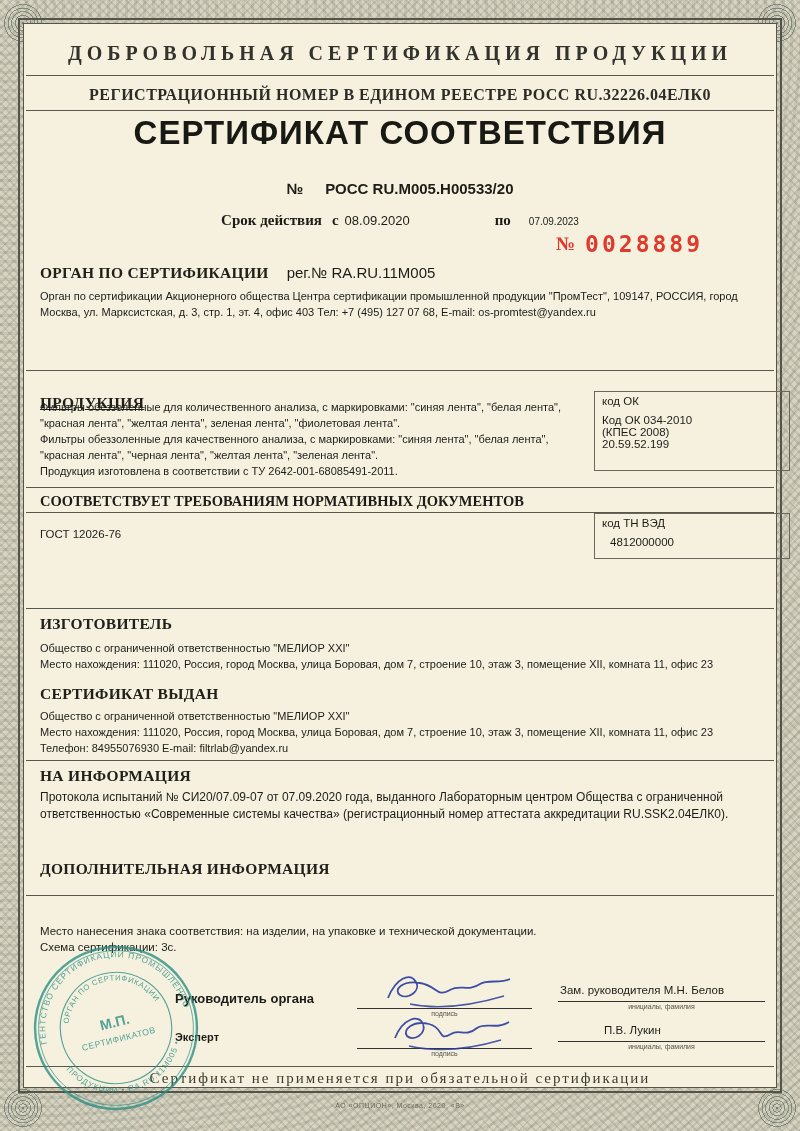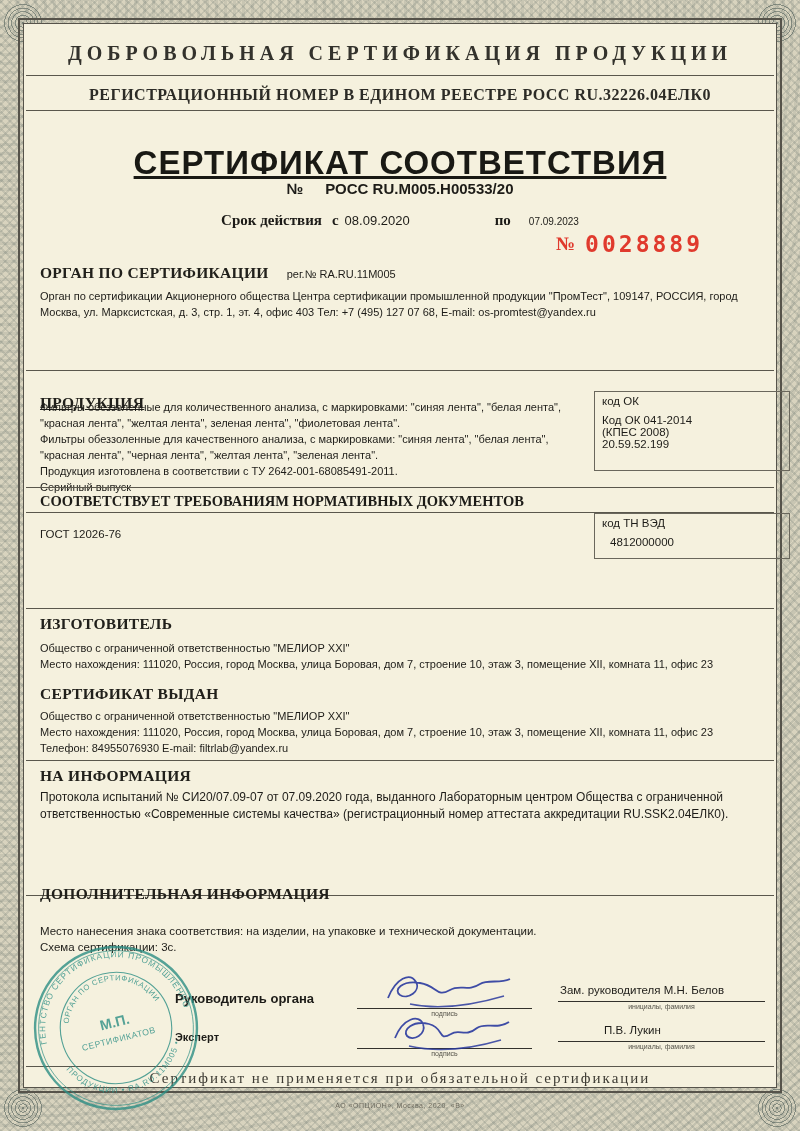--- a/index.html
+++ b/index.html
@@ -45,21 +45,21 @@
   <div class="rosette" style="left:3px;bottom:3px;"></div>
   <div class="rosette" style="right:3px;bottom:3px;"></div>
   <div class="frame-outer"></div>
   <div class="paper"></div>
 
   <div class="el center serif h1" style="top:42px;">ДОБРОВОЛЬНАЯ СЕРТИФИКАЦИЯ ПРОДУКЦИИ</div>
   <div class="rule" style="top:75px;"></div>
   <div class="el center serif h2" style="top:86px;">РЕГИСТРАЦИОННЫЙ НОМЕР В ЕДИНОМ РЕЕСТРЕ РОСС RU.32226.04ЕЛК0</div>
   <div class="rule" style="top:110px;"></div>
 
-  <div class="el center title" style="top:144px;text-decoration:underline;">СЕРТИФИКАТ СООТВЕТСТВИЯ</div>
+  <div class="el center title" style="top:114px;">СЕРТИФИКАТ СООТВЕТСТВИЯ</div>
 
   <div class="el" style="left:0;right:0;top:180px;display:flex;justify-content:center;gap:22px;font-weight:bold;font-size:15px;">
     <span>№</span>
     <span>РОСС RU.M005.H00533/20</span>
   </div>
 
   <div class="el" style="left:0;right:0;top:212px;display:flex;justify-content:center;align-items:baseline;">
     <span class="serif" style="font-size:15px;">Срок действия</span>
     <span class="serif" style="font-size:15px;margin-left:10px;">с</span>
     <span style="font-size:13px;margin-left:6px;">08.09.2020</span>
@@ -67,35 +67,34 @@
     <span style="font-size:10px;margin-left:18px;">07.09.2023</span>
   </div>
 
   <div class="el serial" style="left:556px;top:231px;display:flex;align-items:center;gap:10px;">
     <span class="serif" style="font-size:19px;">№</span>
     <span class="serial-digits">0028889</span>
   </div>
 
   <div class="el" style="left:40px;top:264px;display:flex;align-items:baseline;gap:18px;">
     <span class="serif sec-h">ОРГАН ПО СЕРТИФИКАЦИИ</span>
-    <span style="font-size:11px;">рег.№ RA.RU.11М005</span>
+    <span style="font-size:15px;">рег.№ RA.RU.11М005</span>
   </div>
   <div class="el small" style="left:40px;top:289px;width:726px;">Орган по сертификации Акционерного общества Центра сертификации промышленной продукции "ПромТест", 109147, РОССИЯ, город Москва, ул. Марксистская, д. 3, стр. 1, эт. 4, офис 403 Тел: +7 (495) 127 07 68, E-mail: os-promtest@yandex.ru</div>
 
   <div class="rule" style="top:370px;"></div>
   <div class="el serif sec-h" style="left:40px;top:394px;text-decoration:underline;">ПРОДУКЦИЯ</div>
   <div class="el small" style="left:40px;top:400px;width:548px;">
     <div>Фильтры обеззоленные для количественного анализа, с маркировками: "синяя лента", "белая лента", "красная лента",  "желтая лента", зеленая лента", "фиолетовая лента".</div>
     <div>Фильтры обеззоленные для качественного анализа, с маркировками: "синяя лента", "белая лента", "красная лента", "черная лента",  "желтая лента", "зеленая лента".</div>
     <div>Продукция изготовлена в соответствии с ТУ 2642-001-68085491-2011.</div>
-    <div>Серийный выпуск</div>
   </div>
   <div class="codebox" style="top:391px;min-height:68px;">
     <div class="cb-label">код ОК</div>
-    <div>Код ОК 041-2014</div>
+    <div>Код ОК 034-2010</div>
     <div>(КПЕС 2008)</div>
     <div>20.59.52.199</div>
   </div>
 
   <div class="rule" style="top:487px;"></div>
   <div class="el serif" style="left:40px;top:493px;font-size:14.5px;">СООТВЕТСТВУЕТ ТРЕБОВАНИЯМ НОРМАТИВНЫХ ДОКУМЕНТОВ</div>
   <div class="rule" style="top:512px;"></div>
   <div class="el" style="left:40px;top:528px;font-size:11.5px;">ГОСТ 12026-76</div>
   <div class="codebox" style="top:513px;min-height:34px;">
     <div class="cb-label">код ТН ВЭД</div>
@@ -114,21 +113,21 @@
     <div>Общество с ограниченной ответственностью "МЕЛИОР XXI"</div>
     <div>Место нахождения: 111020, Россия, город Москва, улица Боровая, дом 7, строение 10, этаж 3, помещение XII, комната 11, офис 23</div>
     <div>Телефон: 84955076930 E-mail: filtrlab@yandex.ru</div>
   </div>
 
   <div class="rule" style="top:760px;"></div>
   <div class="el serif sec-h" style="left:40px;top:767px;">НА ИНФОРМАЦИЯ</div>
   <div class="el" style="left:40px;top:789px;width:706px;font-size:12px;line-height:1.45;">Протокола испытаний № СИ20/07.09-07 от 07.09.2020 года, выданного Лабораторным центром Общества с ограниченной ответственностью «Современные системы качества» (регистрационный номер аттестата аккредитации RU.SSK2.04ЕЛК0).</div>
 
   <div class="rule" style="top:895px;"></div>
-  <div class="el serif sec-h" style="left:40px;top:885px;">ДОПОЛНИТЕЛЬНАЯ ИНФОРМАЦИЯ</div>
+  <div class="el serif sec-h" style="left:40px;top:860px;">ДОПОЛНИТЕЛЬНАЯ ИНФОРМАЦИЯ</div>
   <div class="el" style="left:40px;top:923px;width:730px;font-size:11.5px;line-height:1.4;">
     <div>Место нанесения знака соответствия: на изделии, на упаковке и технической документации.</div>
     <div>Схема сертификации: 3с.</div>
   </div>
 
   <svg class="stamp" viewBox="0 0 170 170">
     <g fill="none" stroke="#2e8f85">
       <circle cx="85" cy="85" r="80" stroke-width="2.4"></circle>
       <circle cx="85" cy="85" r="76.5" stroke-width="0.8"></circle>
       <circle cx="85" cy="85" r="55" stroke-width="1.1"></circle>

